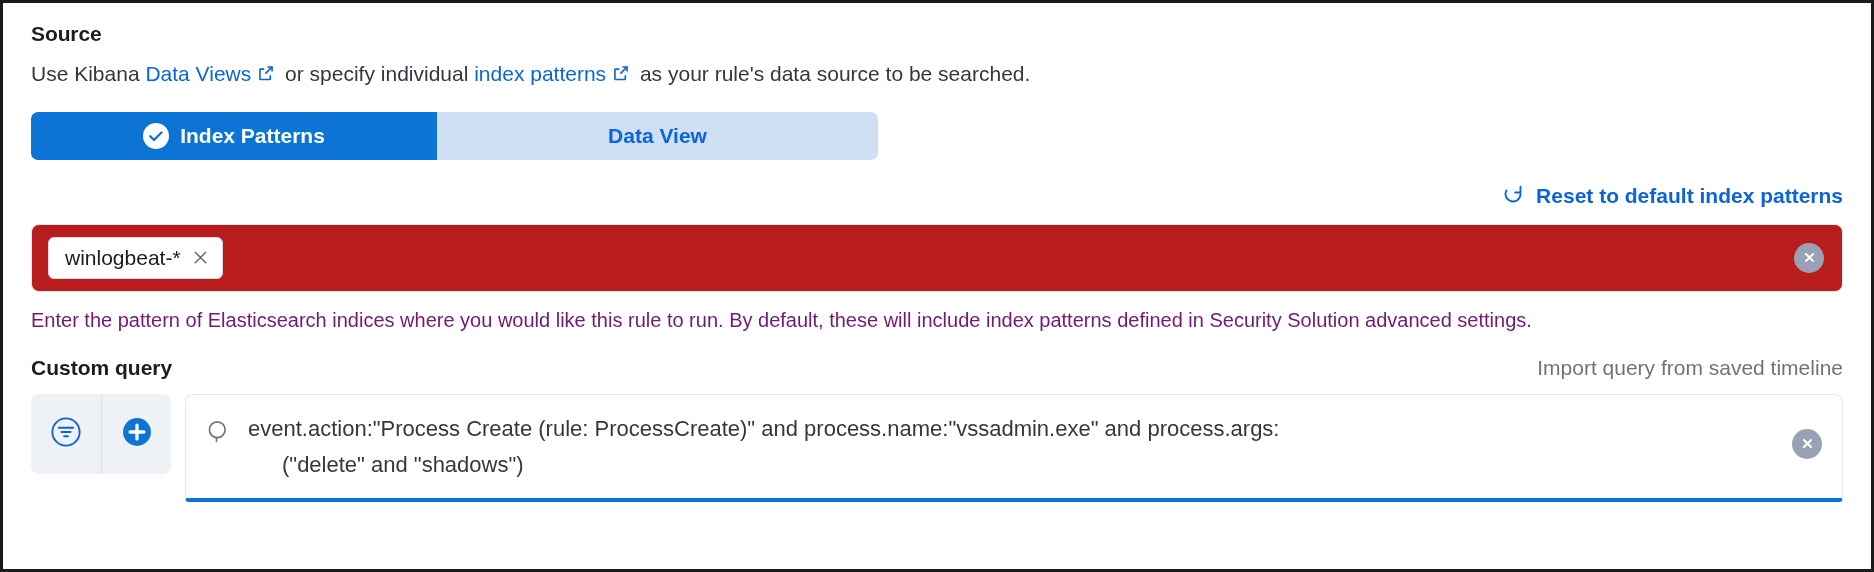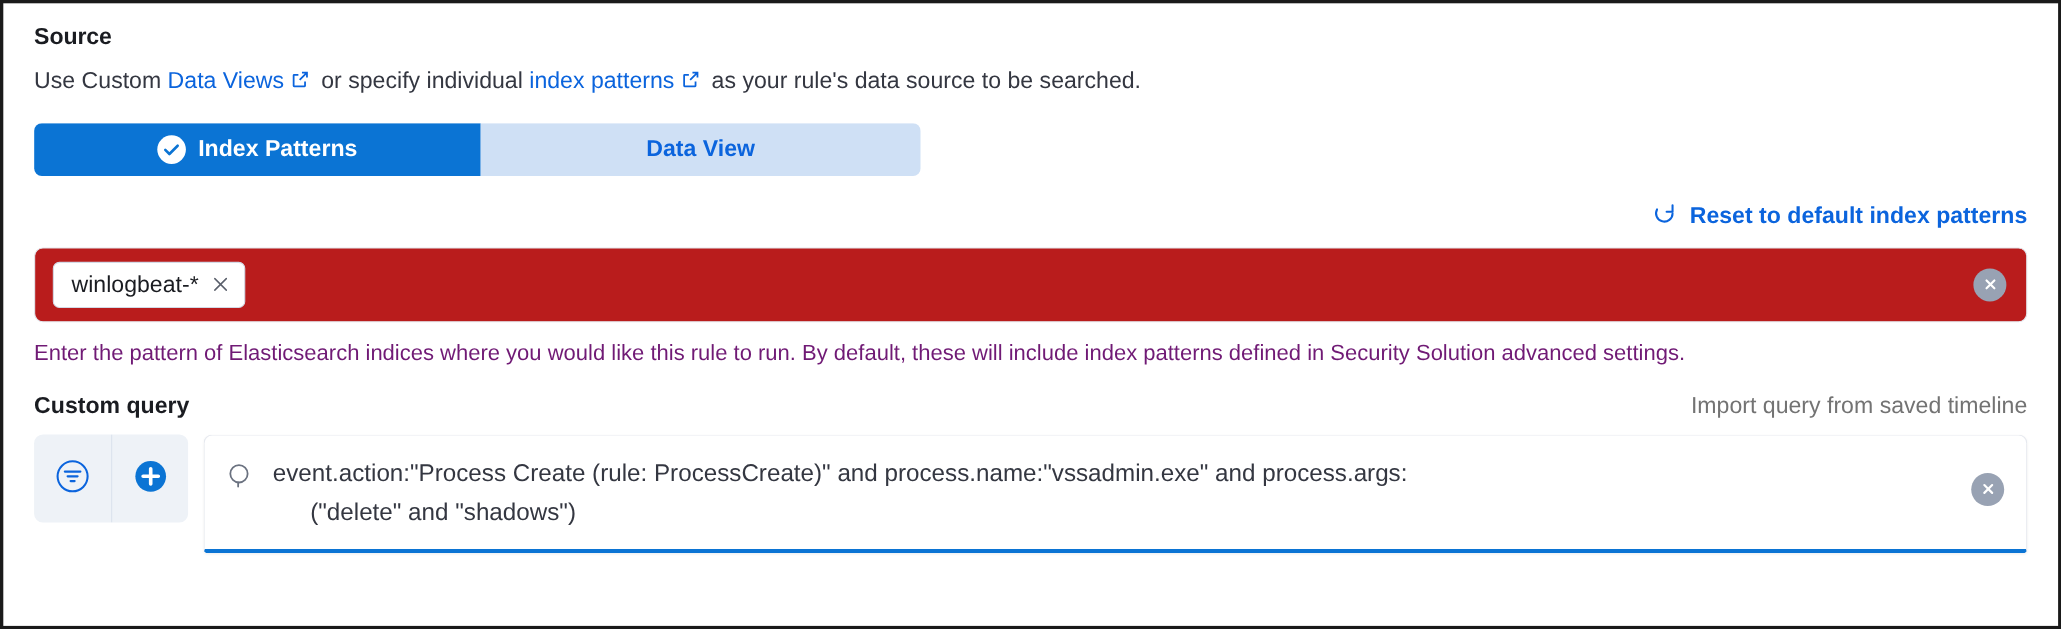--- a/index.html
+++ b/index.html
@@ -71,21 +71,21 @@
     white-space: nowrap;
   }
   .btn-grp-item.selected {
     background: #0b74d4;
     color: #ffffff;
     width: 406px;
   }
   .btn-grp-item.unselected {
     background: #cfe0f5;
     color: #0b64dd;
-    width: 400px;
+    width: 441px;
   }
   .check-badge {
     width: 26px;
     height: 26px;
     border-radius: 50%;
     background: #ffffff;
     display: inline-flex;
     align-items: center;
     justify-content: center;
     margin-right: 11px;
@@ -254,21 +254,21 @@
 <body>
 
 <div class="screen">
   <div class="inner">
 
     
     <h2 class="source-title">Source</h2>
 
     
     <p class="source-desc">
-      <span>Use Custom </span><a class="lnk">Data Views</a><span class="ext-icon"><svg width="20" height="20" viewBox="0 0 16 16" fill="none">
+      <span>Use Kibana </span><a class="lnk">Data Views</a><span class="ext-icon"><svg width="20" height="20" viewBox="0 0 16 16" fill="none">
             <path d="M2.5 5.2a1 1 0 011-1h3.1v1.3H3.8v7h7v-2.8h1.3v3.1a1 1 0 01-1 1H3.5a1 1 0 01-1-1V5.2z" fill="#0b64dd"></path>
             <path d="M9.2 2.5h4.3v4.3h-1.3V4.74L8.0 8.94l-.94-.94 4.2-4.2H9.2V2.5z" fill="#0b64dd"></path>
           </svg></span><span> or specify individual </span><a class="lnk">index patterns</a><span class="ext-icon"><svg width="20" height="20" viewBox="0 0 16 16" fill="none">
             <path d="M2.5 5.2a1 1 0 011-1h3.1v1.3H3.8v7h7v-2.8h1.3v3.1a1 1 0 01-1 1H3.5a1 1 0 01-1-1V5.2z" fill="#0b64dd"></path>
             <path d="M9.2 2.5h4.3v4.3h-1.3V4.74L8.0 8.94l-.94-.94 4.2-4.2H9.2V2.5z" fill="#0b64dd"></path>
           </svg></span><span> as your rule's data source to be searched.</span>
     </p>
 
     
     <div class="btn-group">

